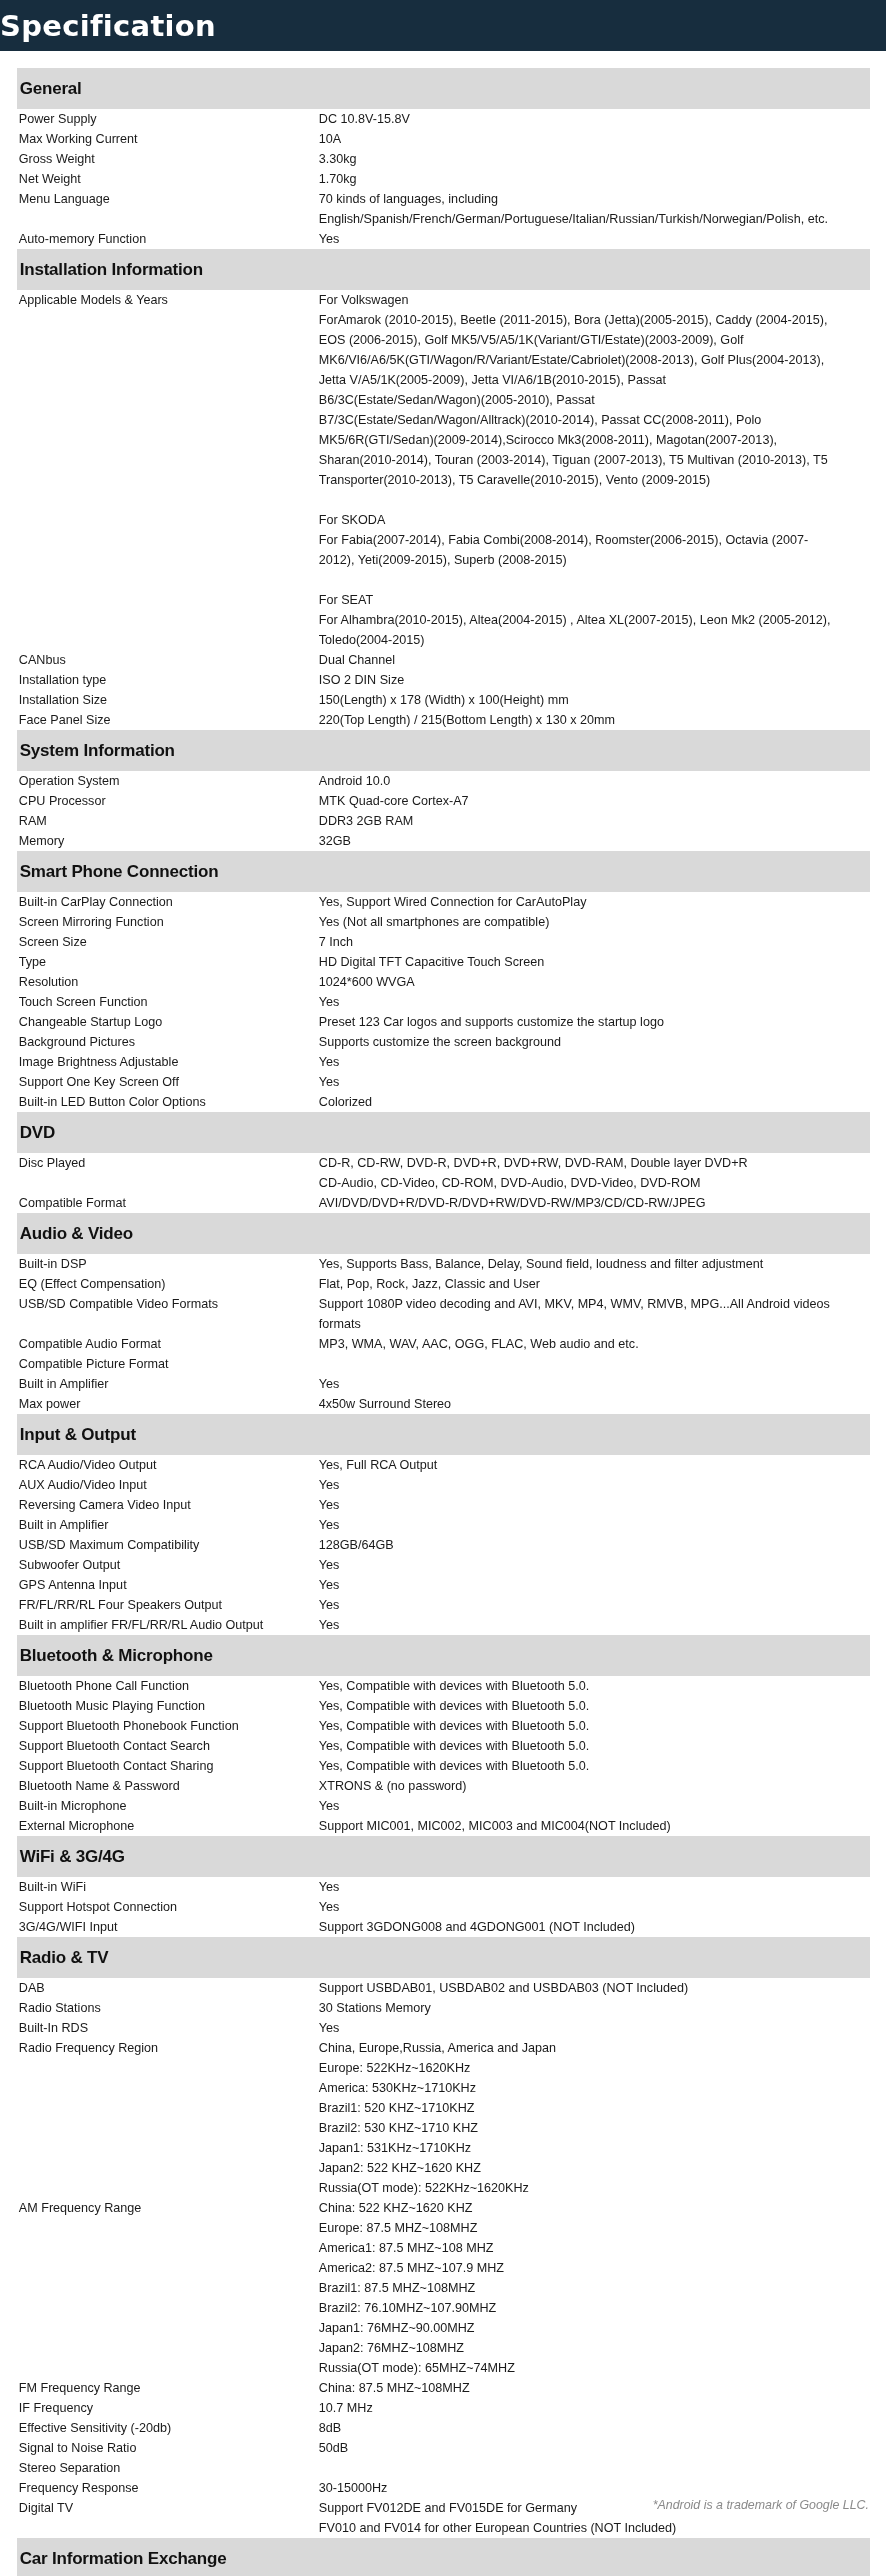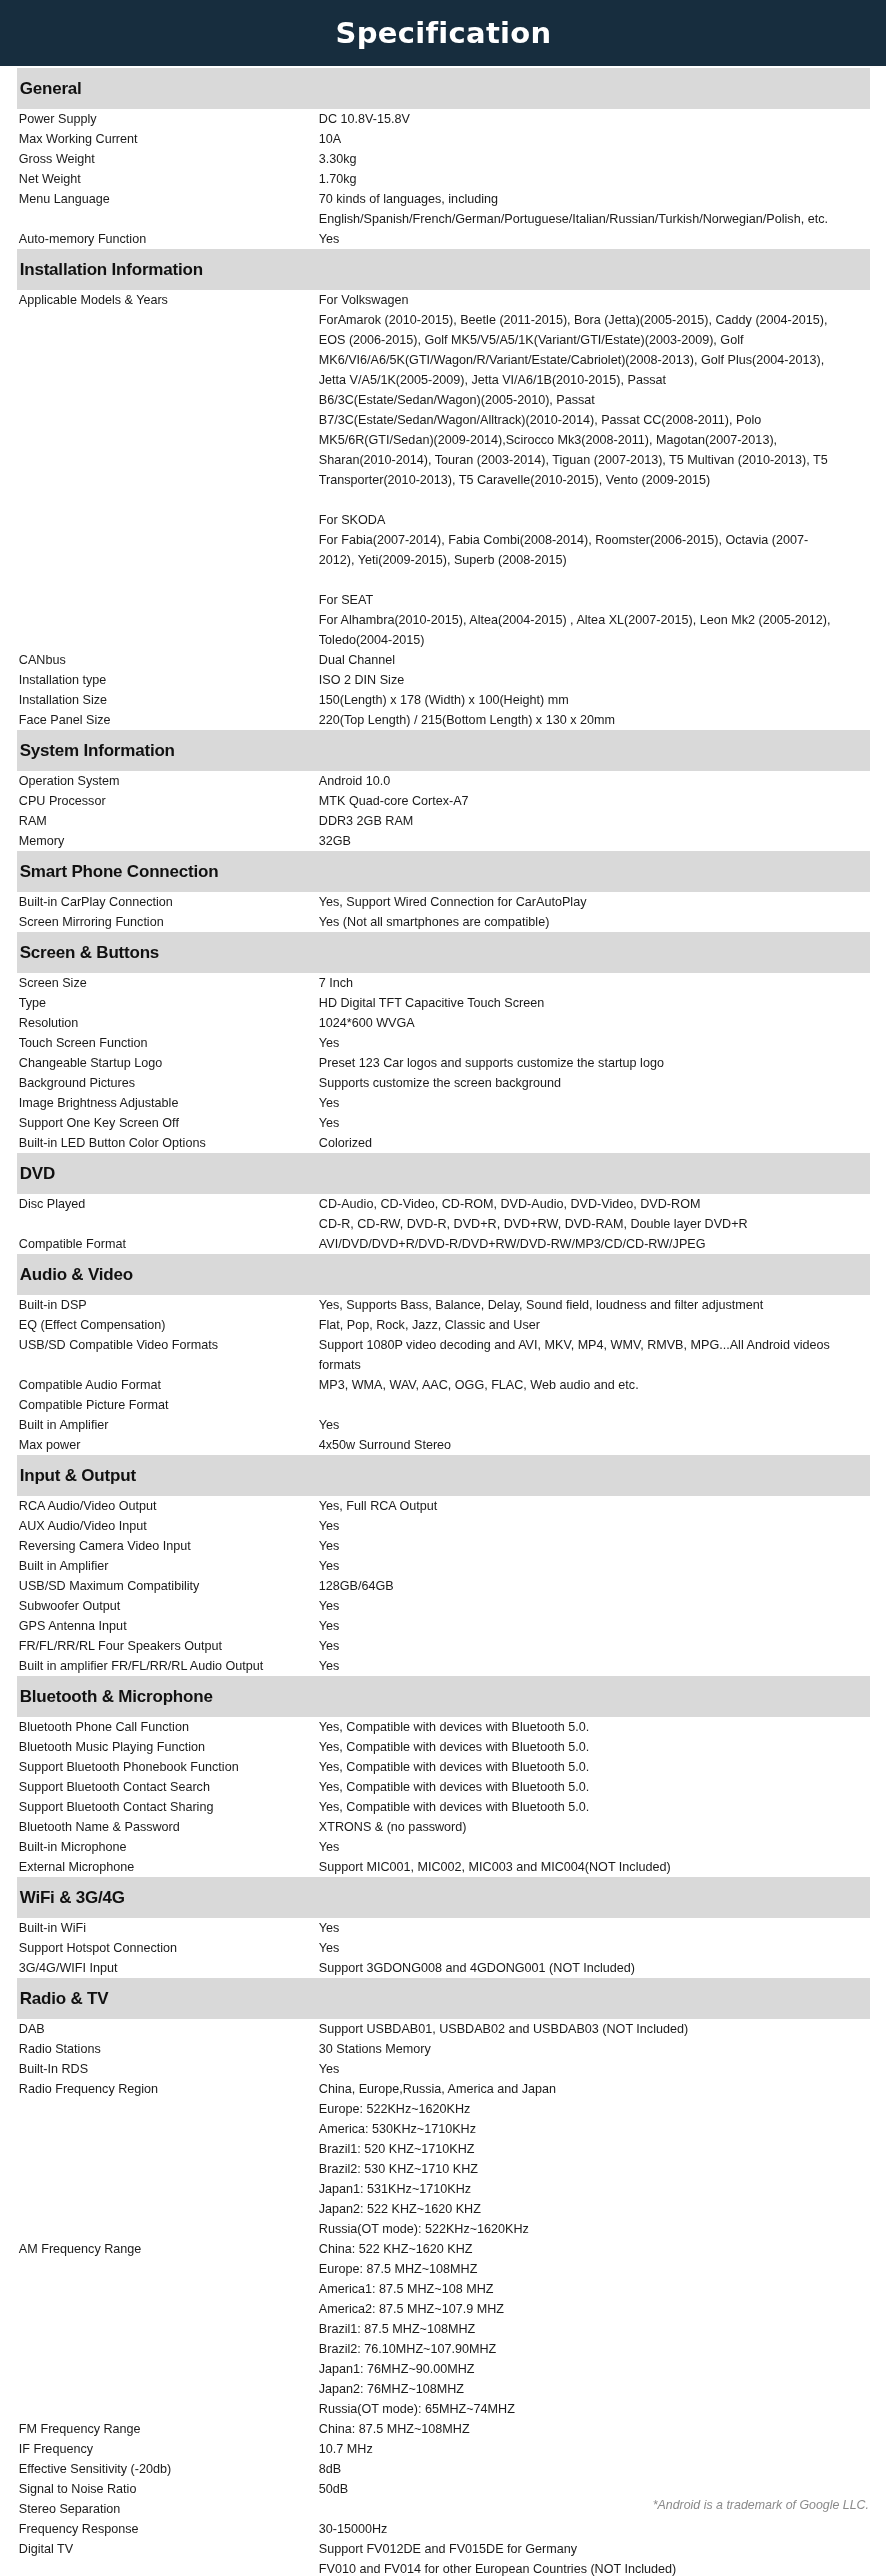--- a/index.html
+++ b/index.html
@@ -1,18 +1,18 @@
 <!DOCTYPE html>
 <html style="font-size:14px"><head>
 <meta charset="utf-8">
 <style>
   html, body { margin: 0; padding: 0; background: #ffffff; }
   body { width: 887px; height: 2576px; position: relative; overflow: hidden;
          font-family: "Liberation Sans", sans-serif; color: #1a1a1a; }
-  .banner { height: 66px; background: #172d3e; display: flex; align-items: center; justify-content: center; }
+  .banner { height: 51px; background: #172d3e; display: flex; align-items: center; }
   .banner-title { color: #ffffff; font-family: "DejaVu Sans", sans-serif; font-weight: bold; font-size: 29px; letter-spacing: 0.3px; }
   .spec { position: absolute; left: 17px; top: 68px; width: 853px; }
   .section-head { background: #d9d9d9; height: 41px; display: flex; align-items: center; padding-left: 2.7px;
                   font-weight: bold; font-size: 17px; color: #111; letter-spacing: -0.2px; }
   .row { display: flex; font-size: 12.6px; line-height: 20px; }
   .row .k { width: 300px; padding-left: 1.8px; flex: none; }
   .row .v { flex: 1; padding-right: 9px; }
   .v .line { display: block; }
   .v .gap { display: block; height: 20px; }
   .footnote { position: absolute; right: 18px; top: 2498px; font-style: italic; color: #8a8a8a; font-size: 12.4px; }
@@ -151,21 +151,20 @@
         </div>
       </div>
       <div class="row">
         <div class="k"><span class="line">Screen Mirroring Function</span></div>
         <div class="v">
           <span class="line">Yes (Not all smartphones are compatible)</span>
         </div>
       </div>
     </div>
     <div>
-      <div class="section-head">Screen &amp; Buttons</div>
       <div class="row">
         <div class="k"><span class="line">Screen Size</span></div>
         <div class="v">
           <span class="line">7 Inch</span>
         </div>
       </div>
       <div class="row">
         <div class="k"><span class="line">Type</span></div>
         <div class="v">
           <span class="line">HD Digital TFT Capacitive Touch Screen</span>
@@ -212,22 +211,22 @@
         <div class="v">
           <span class="line">Colorized</span>
         </div>
       </div>
     </div>
     <div>
       <div class="section-head">DVD</div>
       <div class="row">
         <div class="k"><span class="line">Disc Played</span></div>
         <div class="v">
+          <span class="line">CD-R, CD-RW, DVD-R, DVD+R, DVD+RW, DVD-RAM, Double layer DVD+R</span>
           <span class="line">CD-Audio, CD-Video, CD-ROM, DVD-Audio, DVD-Video, DVD-ROM</span>
-          <span class="line">CD-R, CD-RW, DVD-R, DVD+R, DVD+RW, DVD-RAM, Double layer DVD+R</span>
         </div>
       </div>
       <div class="row">
         <div class="k"><span class="line">Compatible Format</span></div>
         <div class="v">
           <span class="line">AVI/DVD/DVD+R/DVD-R/DVD+RW/DVD-RW/MP3/CD/CD-RW/JPEG</span>
         </div>
       </div>
     </div>
     <div>

